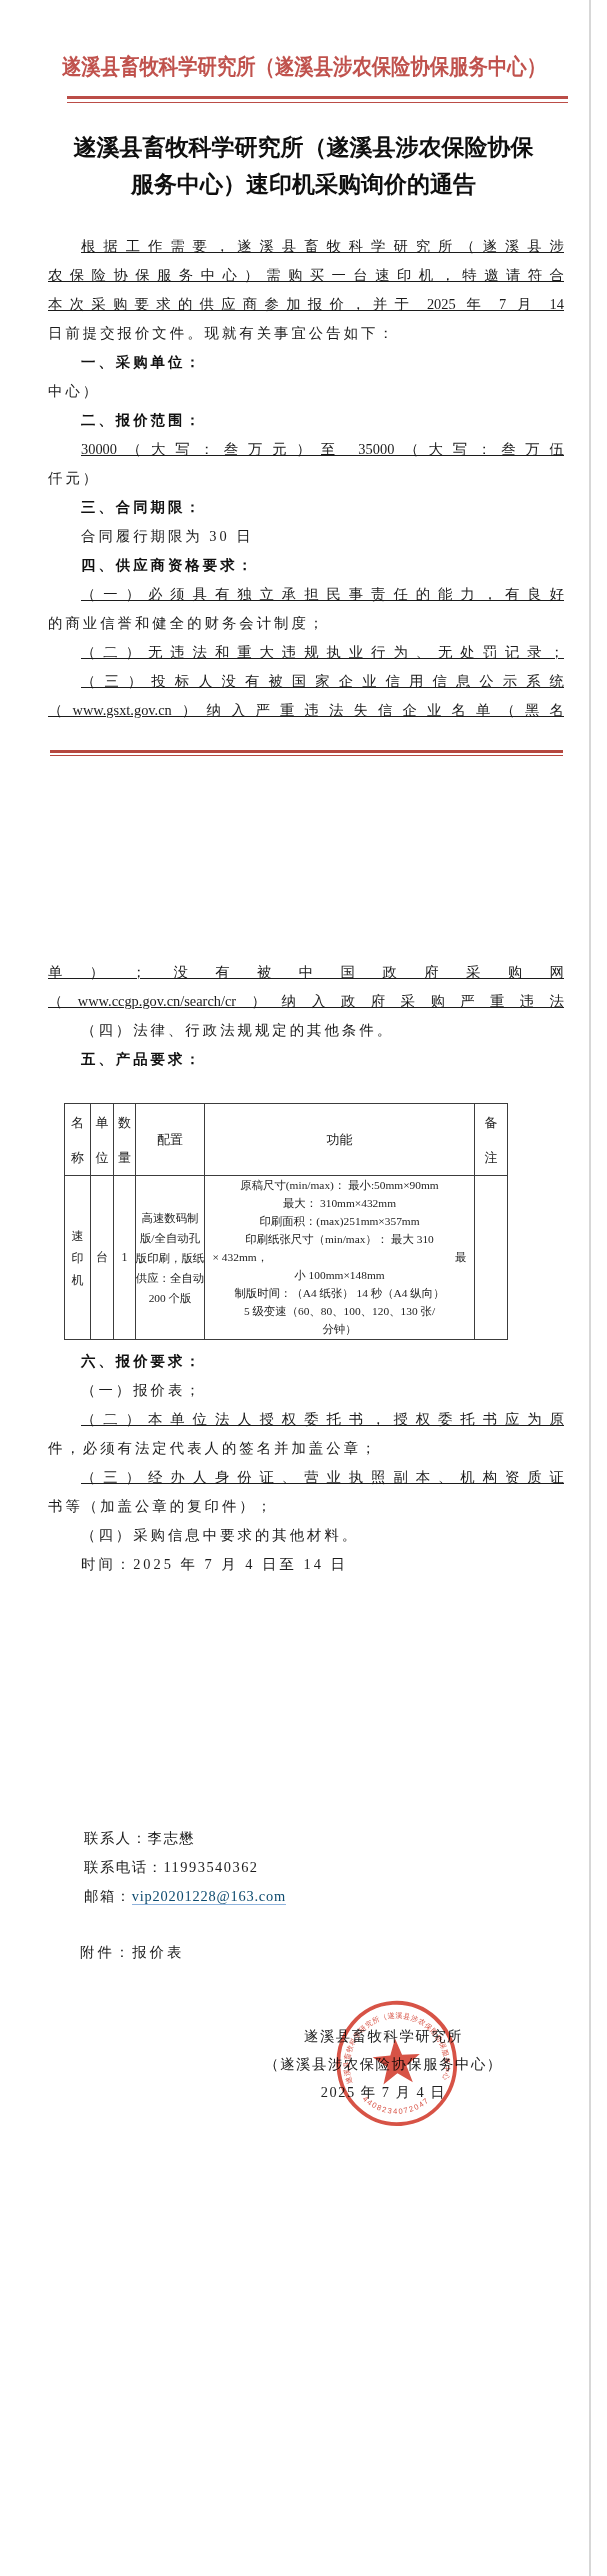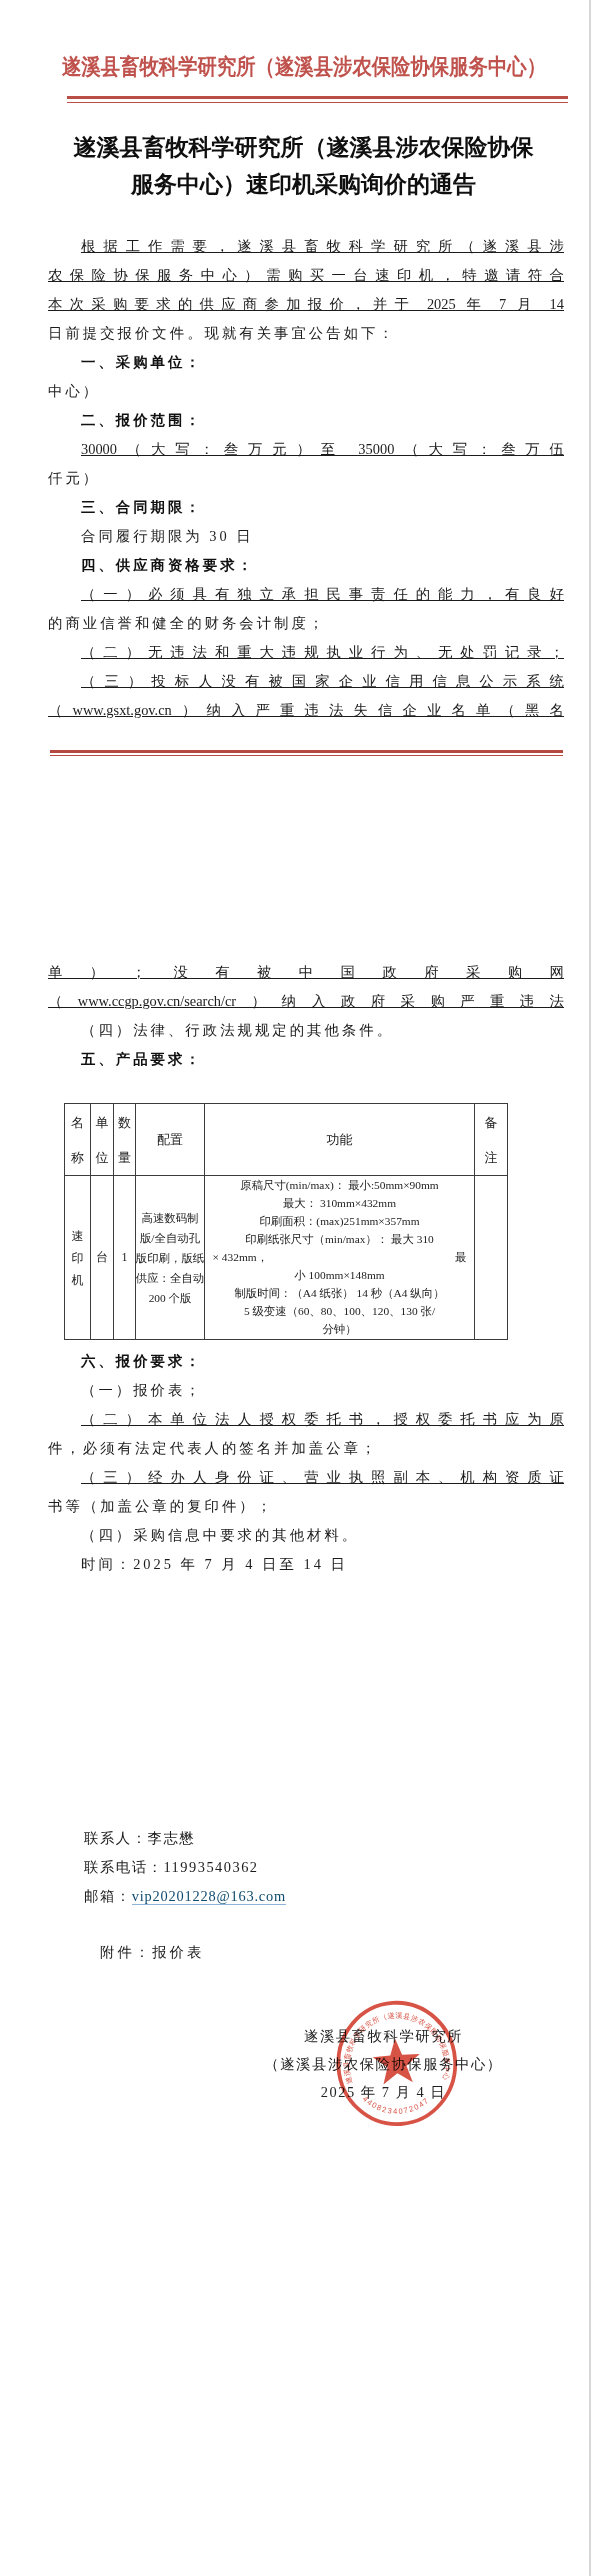--- a/index.html
+++ b/index.html
@@ -69,21 +69,21 @@
   .cfg{flex-direction:column;justify-content:center;padding:0 3px;}
   .cfg-ln{line-height:20px;font-size:11.4px;text-align:center;white-space:nowrap;}
   .fn{flex-direction:column;justify-content:flex-start;align-items:stretch;padding:0 7.6px;}
   .fn-ln{line-height:18px;font-size:11.4px;text-align:center;white-space:nowrap;}
   .fn-ln.sb{display:flex;justify-content:space-between;text-align:left;}
 
   
   .contact{position:absolute;left:84px;top:1824px;font-size:14.4px;}
   .contact .ln{letter-spacing:1.5px;}
   .email-link{color:#0c4a6e;border-bottom:1.1px solid #8fb3dd;letter-spacing:0.8px;}
-  .attach{position:absolute;left:100px;top:1938px;}
+  .attach{position:absolute;left:80px;top:1938px;}
   .attach .ln{letter-spacing:3px;}
 
   
   .signature{
     position:absolute;left:220px;top:2022px;width:327px;
     text-align:center;font-size:14.4px;line-height:28px;letter-spacing:1.5px;color:#222;
   }
   .seal{position:absolute;left:333px;top:1999px;width:126px;height:129px;
         opacity:0.88;mix-blend-mode:multiply;transform:rotate(-4deg);}
 </style>

